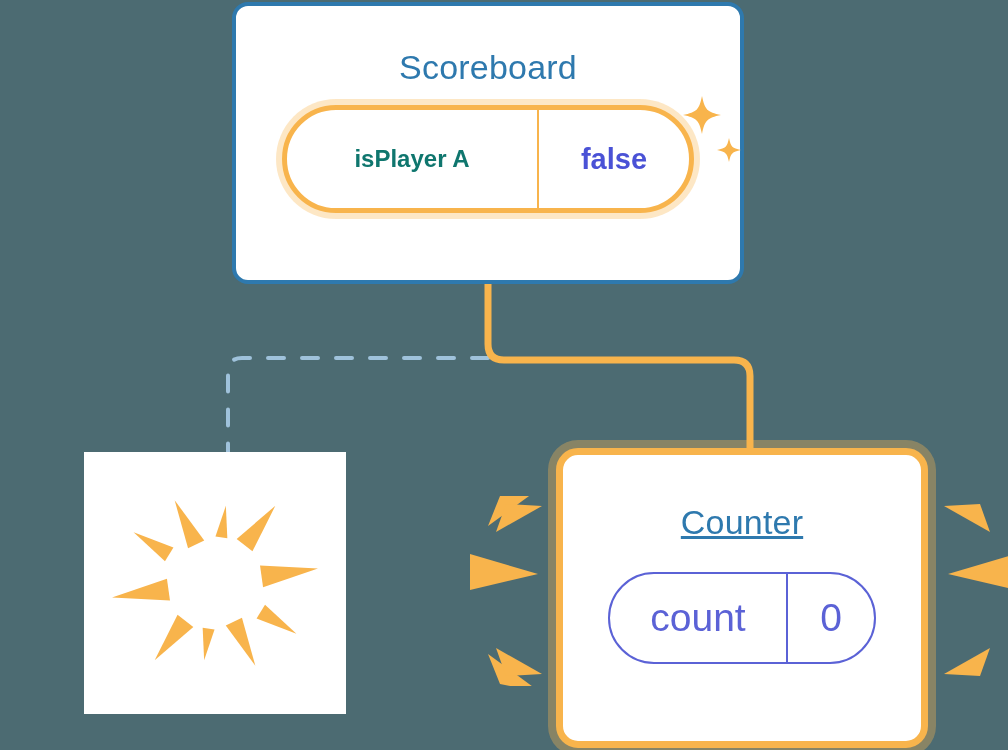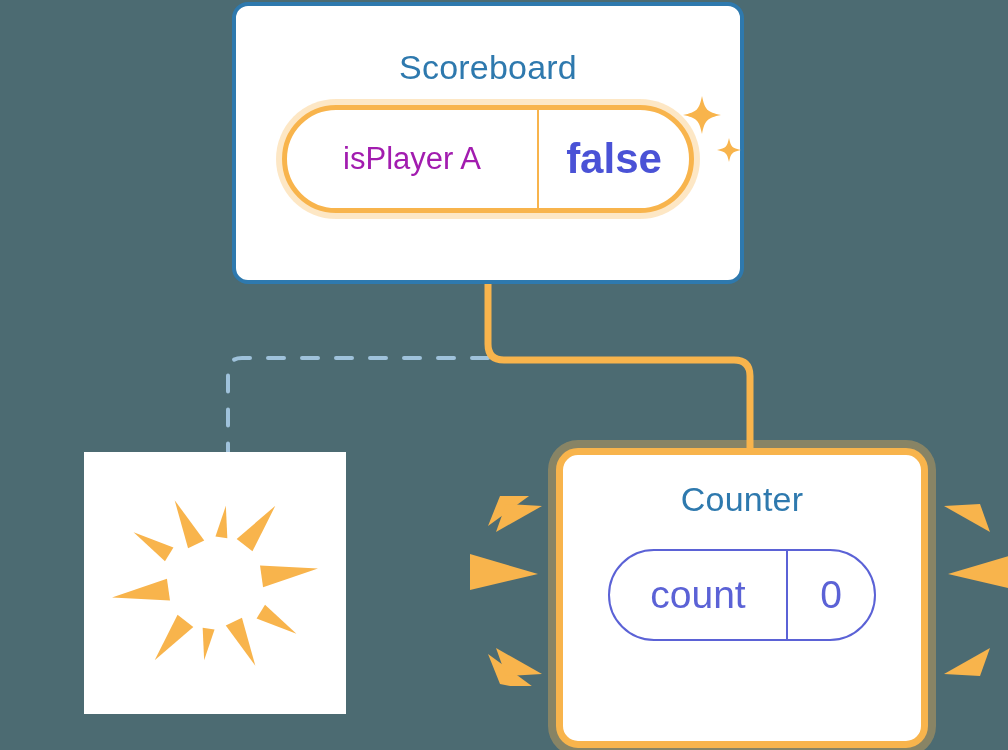--- a/index.html
+++ b/index.html
@@ -44,36 +44,36 @@
     background:#ffffff;
     border:5px solid #f8b44c;
     box-shadow:0 0 0 6px rgba(248,180,76,.32);
     display:flex;align-items:stretch;
     box-sizing:border-box;
   }
   .pill-orange .pill-key,
   .pill-orange .pill-val{display:flex;align-items:center;justify-content:center;}
   .pill-orange .pill-key{flex:0 0 250px;}
   .pill-orange .pill-val{flex:1 1 auto;border-left:2px solid #f8b44c;}
-  .pill-key-text{color:#a21caf;font-size:31px;font-weight:400;}
-  .pill-val-text{color:#4a52d6;font-size:42px;font-weight:700;}
+  .pill-key-text{color:#0f766e;font-size:24px;font-weight:700;}
+  .pill-val-text{color:#4a52d6;font-size:29px;font-weight:700;}
 
   
   .sparkles{position:absolute;left:676px;top:92px;width:70px;height:80px;z-index:4;}
 
   
   .card-counter{
     left:556px;top:448px;width:372px;height:300px;
     background:#ffffff;
     border:7px solid #f8b44c;
     border-radius:22px;
     box-shadow:0 0 0 8px rgba(248,180,76,.35);
     z-index:3;
   }
-  .card-counter .card-title{margin-top:25px;}
+  .card-counter .card-title{margin-top:48px;text-decoration:underline;}
   .pill-blue{
     margin:30px auto 0 auto;
     width:268px;height:92px;
     border-radius:50px;
     border:2px solid #5b62d6;
     background:#ffffff;
     display:flex;align-items:stretch;
     box-sizing:border-box;
   }
   .pill-blue .pill-key{flex:0 0 176px;display:flex;align-items:center;justify-content:center;}

